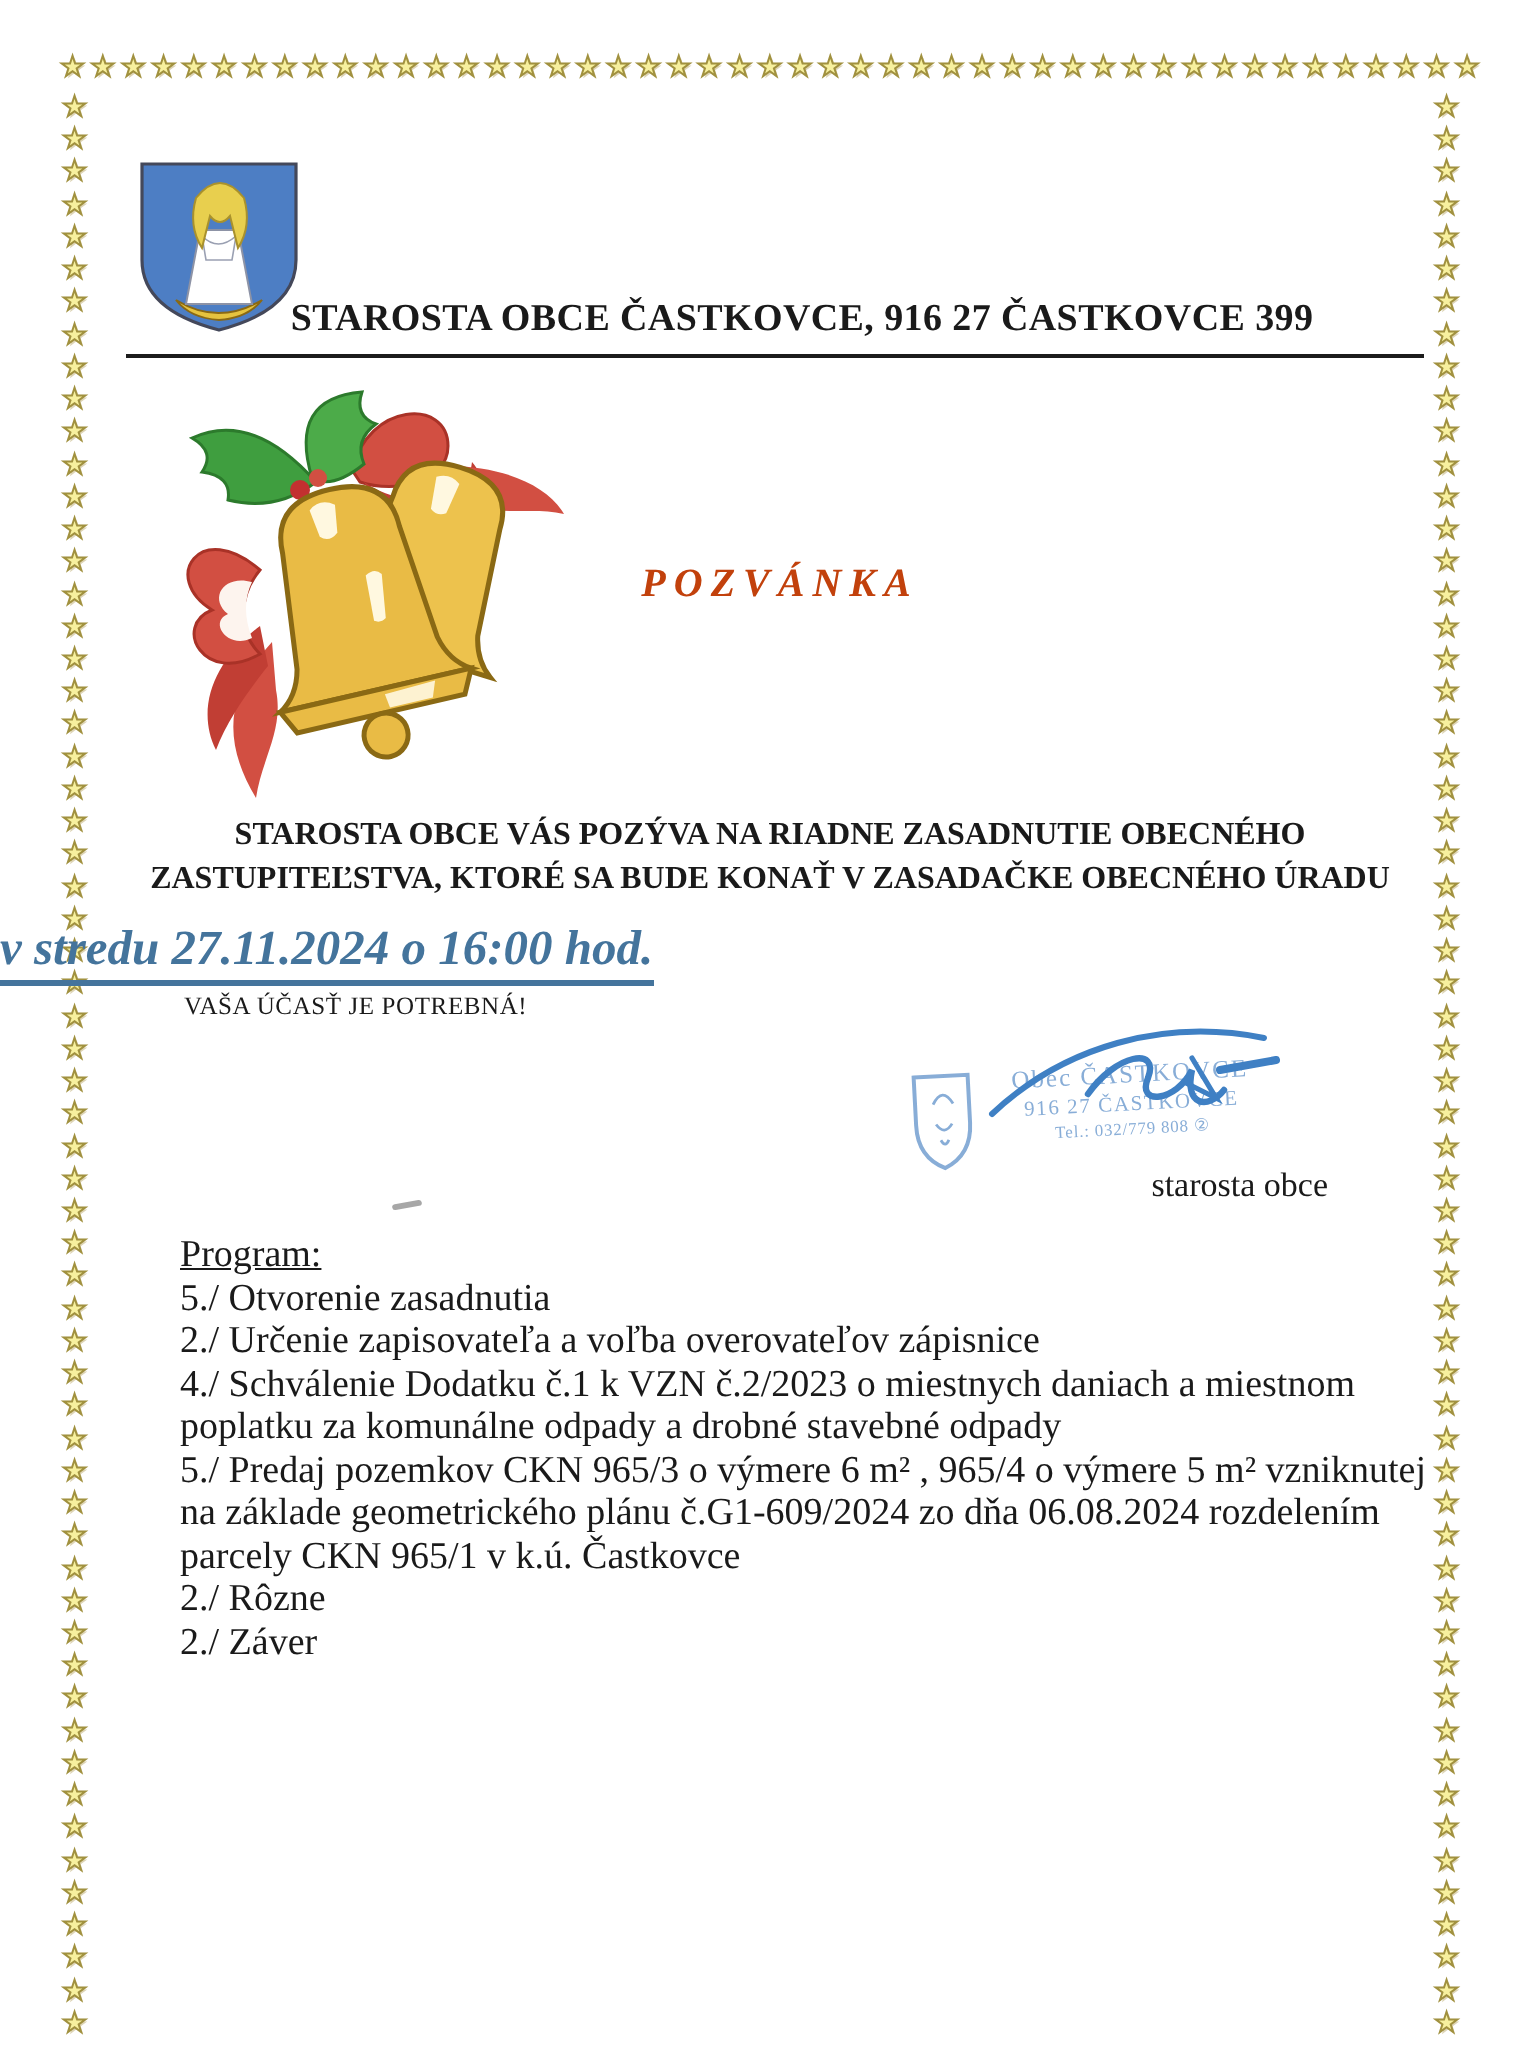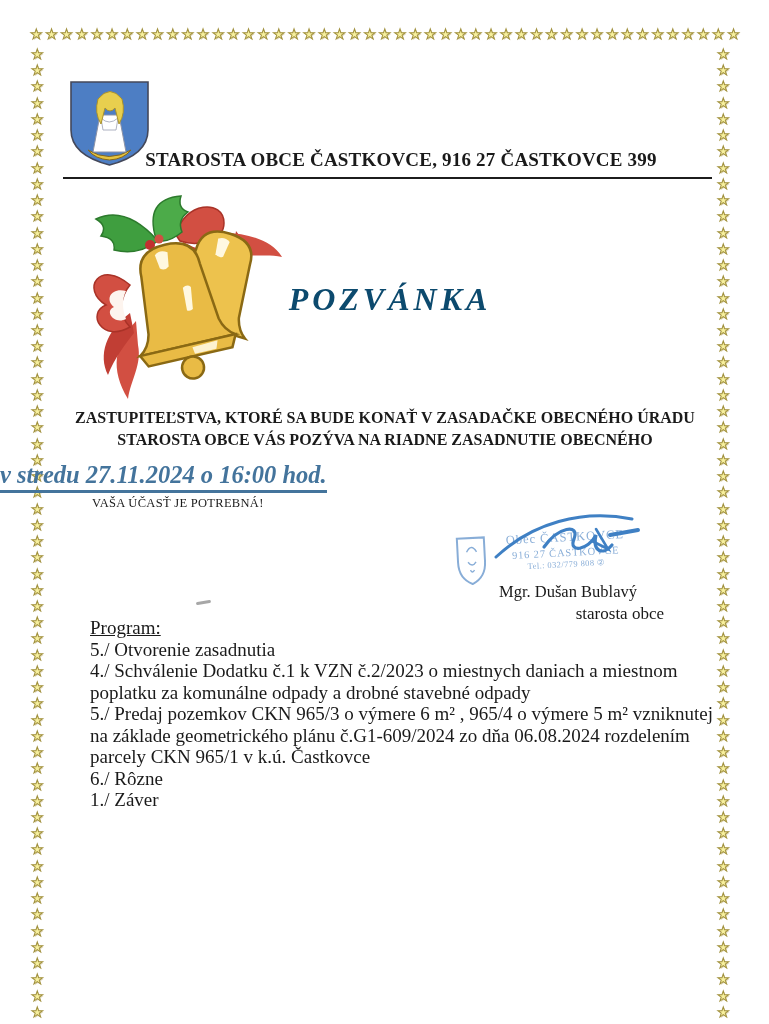--- a/index.html
+++ b/index.html
@@ -17,22 +17,22 @@
   .star{display:block;}
 
   .header-title{left:118px;top:149px;width:566px;text-align:center;
                 font-weight:bold;font-size:19px;letter-spacing:.2px;white-space:nowrap;}
   .header-rule{left:63px;top:177px;width:649px;height:2px;background:#1c1c1c;}
 
   .crest{left:67px;top:78px;width:85px;height:91px;}
   .bells{left:84px;top:193px;width:202px;height:212px;}
 
   .page-title{left:235px;top:281px;width:310px;text-align:center;
-              font-weight:bold;font-style:italic;font-size:32px;letter-spacing:4px;
-              color:#0c4a6e;white-space:nowrap;}
+              font-weight:bold;font-style:italic;font-size:20px;letter-spacing:4px;
+              color:#c2410c;white-space:nowrap;}
 
   .invitation{left:58px;top:407px;width:654px;text-align:center;
               font-weight:bold;font-size:16px;line-height:22px;white-space:nowrap;}
 
   .date-wrap{left:0;top:461px;width:621px;text-decoration:underline;}
   .date-line{display:inline-block;font-weight:bold;font-style:italic;font-size:24.5px;
              color:#44749c;border-bottom:3.5px solid #44749c;padding-bottom:1px;white-space:nowrap;}
 
   .note{left:92px;top:496px;font-size:12.5px;letter-spacing:.3px;}
 
@@ -279,22 +279,22 @@
       <circle cx="96" cy="176" r="11" fill="#e9bb45" stroke="#8a6914" stroke-width="2.5"></circle>
       <path d="M84,58 q6,-5 13,0 l-2,14 q-5,4 -9,0 Z" fill="#fff8e0"></path>
       <path d="M104,96 q5,-3 8,1 l-3,22 q-3,2 -6,0 Z" fill="#fff8e0"></path>
       <path d="M100,156 l26,-1 -3,8 -22,0 Z" fill="#fff8e0" opacity=".9"></path>
     </g>
   </svg>
 
   <div class="abs page-title">POZVÁNKA</div>
 
   <div class="abs invitation">
+    <div>STAROSTA OBCE VÁS POZÝVA NA RIADNE ZASADNUTIE OBECNÉHO</div>
     <div>ZASTUPITEĽSTVA, KTORÉ SA BUDE KONAŤ V ZASADAČKE OBECNÉHO ÚRADU</div>
-    <div>STAROSTA OBCE VÁS POZÝVA NA RIADNE ZASADNUTIE OBECNÉHO</div>
   </div>
 
   <div class="abs date-wrap">
     <span class="date-line">v stredu 27.11.2024 o 16:00 hod.</span>
   </div>
 
   <div class="abs note">VAŠA ÚČASŤ JE POTREBNÁ!</div>
 
   <div class="abs stamp">
     <svg class="stamp-shield" width="40" height="60" viewBox="0 0 40 60">
@@ -309,28 +309,28 @@
   </div>
 
   <svg class="abs signature" viewBox="0 0 152 60">
     <path d="M4,54 C40,20 90,6 140,16" fill="none" stroke="#3f80c4" stroke-width="3" stroke-linecap="round"></path>
     <path d="M52,44 C66,24 88,20 82,36 C76,50 96,48 104,32 C100,50 112,52 120,42" fill="none" stroke="#3f80c4" stroke-width="3.2" stroke-linecap="round"></path>
     <path d="M104,26 l12,20 -16,-8" fill="none" stroke="#3f80c4" stroke-width="2.6" stroke-linecap="round"></path>
     <path d="M118,32 L146,27" fill="none" stroke="#3f80c4" stroke-width="4" stroke-linecap="round"></path>
   </svg>
 
   <div class="abs signatory">
-    <div class="signatory-name">Mgr. Dušan Bublavý</div>
     <div class="signatory-role">starosta obce</div>
   </div>
 
   <div class="abs pen-mark"></div>
 
   <div class="abs program">
     <div><span class="program-heading">Program:</span></div>
     <div class="program-item">5./ Otvorenie zasadnutia</div>
+    <div class="program-item">2./ Určenie zapisovateľa a voľba overovateľov zápisnice</div>
     <div class="program-item">4./ Schválenie Dodatku č.1 k VZN č.2/2023 o miestnych daniach a miestnom poplatku za komunálne odpady a drobné stavebné odpady</div>
     <div class="program-item">5./ Predaj pozemkov CKN 965/3 o výmere 6 m² , 965/4 o výmere 5 m² vzniknutej na základe geometrického plánu č.G1-609/2024 zo dňa 06.08.2024 rozdelením parcely CKN 965/1 v k.ú. Častkovce</div>
-    <div class="program-item">6./ Rôzne</div>
-    <div class="program-item">1./ Záver</div>
+    <div class="program-item">2./ Rôzne</div>
+    <div class="program-item">2./ Záver</div>
   </div>
 
 </div>
 
 </body></html>

